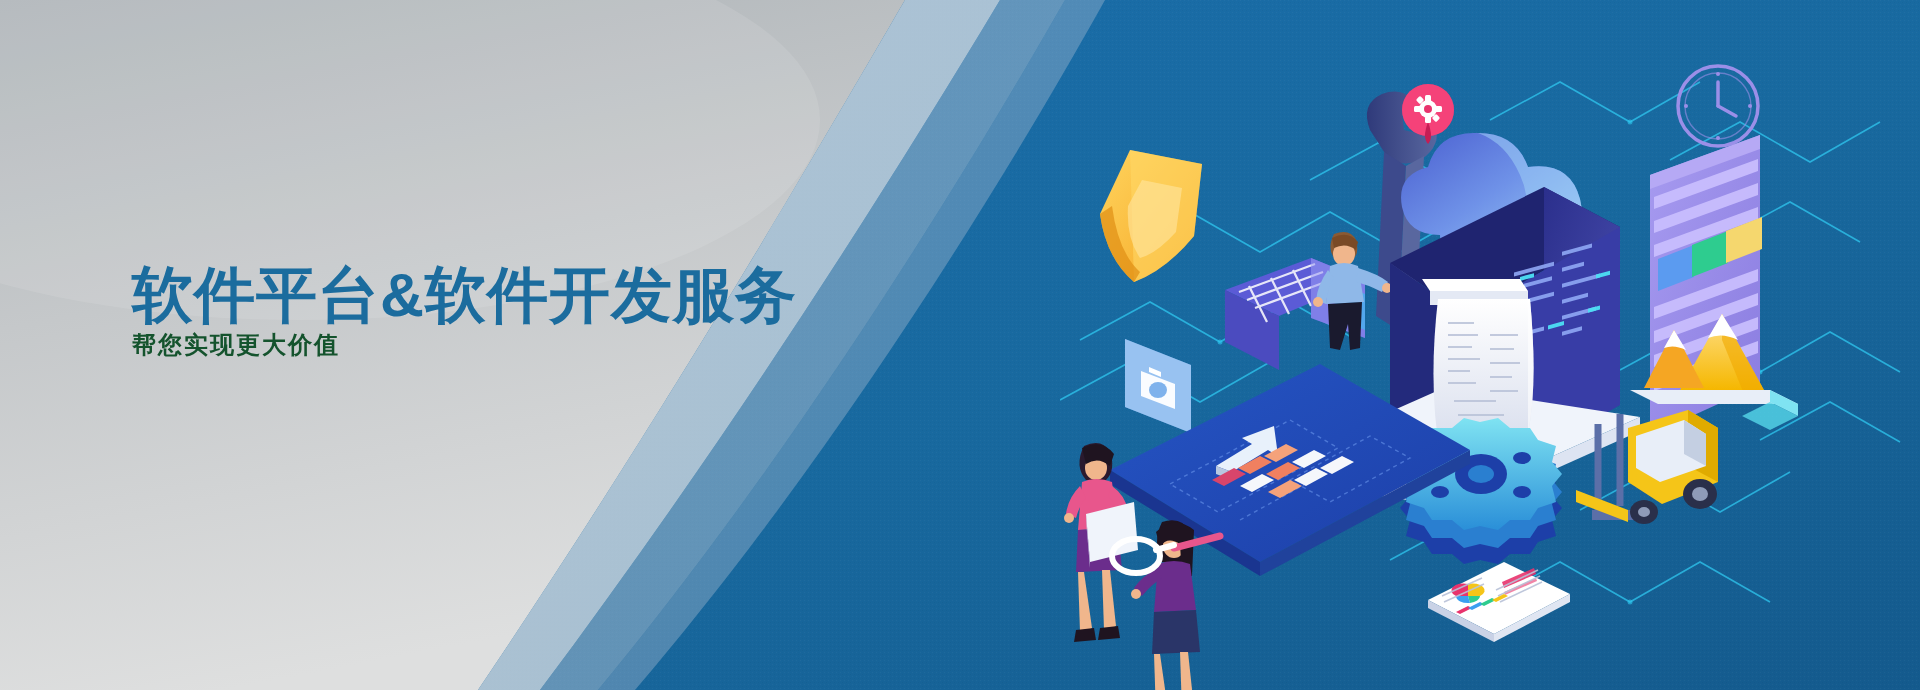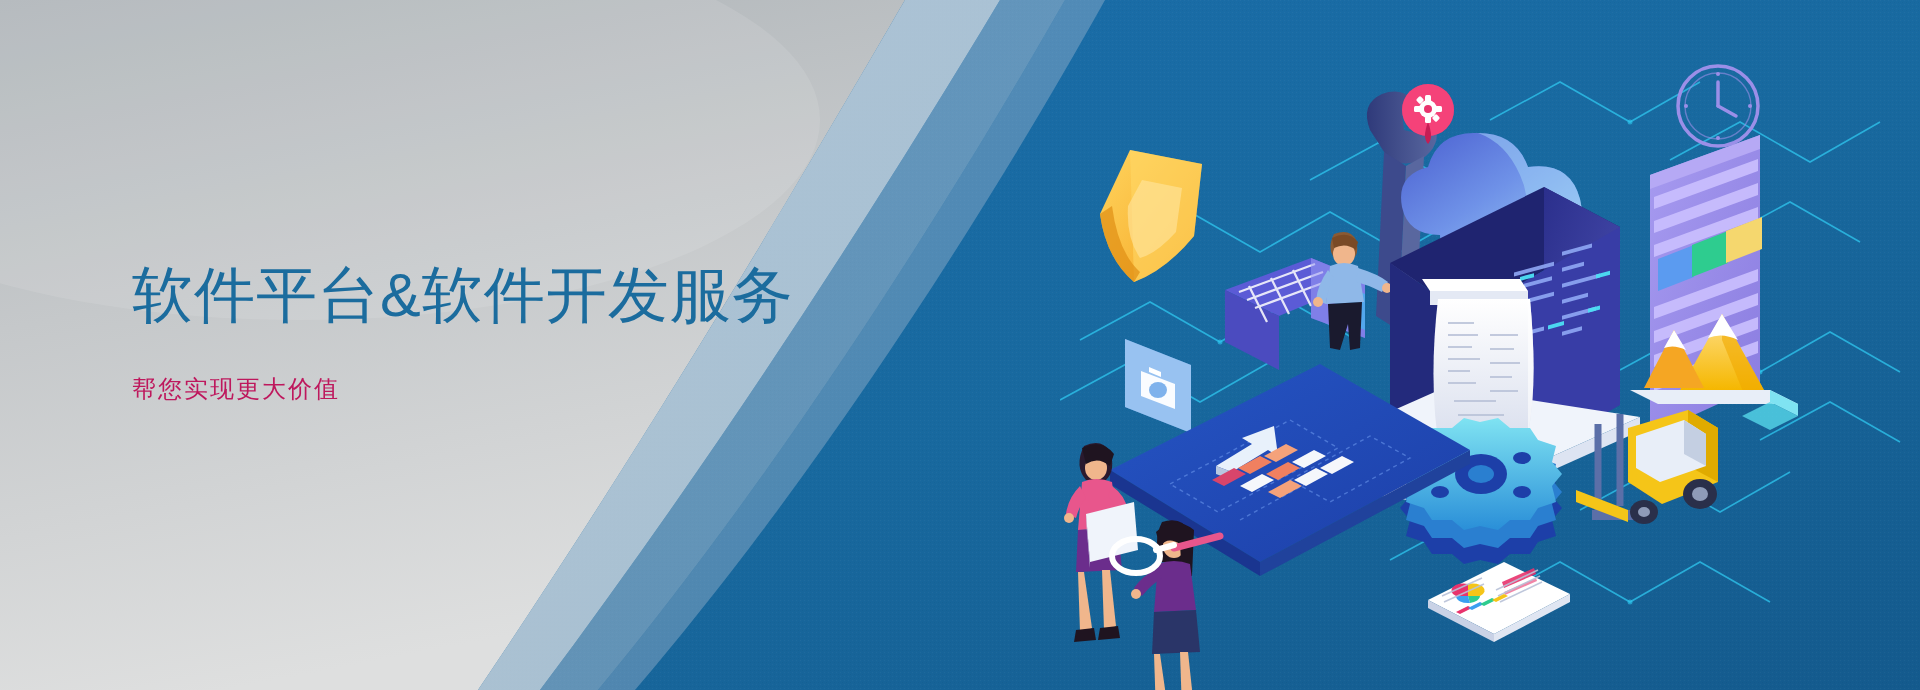--- a/index.html
+++ b/index.html
@@ -16,29 +16,28 @@
   .text-block {
     position:absolute;
     left:132px; top:262px;
     z-index:30;
   }
   .headline {
     font-size:61px;
     line-height:1.1;
     letter-spacing:1px;
     color:#1b6c9e;
-    font-weight:400;
+    font-weight:700;
     white-space:nowrap;
   }
   .subhead {
-    margin-top:44px;
     font-size:24px;
     letter-spacing:2px;
-    color:#be185d;
-    font-weight:400;
+    color:#14532d;
+    font-weight:700;
     white-space:nowrap;
   }
 
   
   .illus { position:absolute; left:1060px; top:40px; width:860px; height:650px; z-index:20; }
   .illus svg { display:block; }
 </style>
 </head>
 <body>
 

